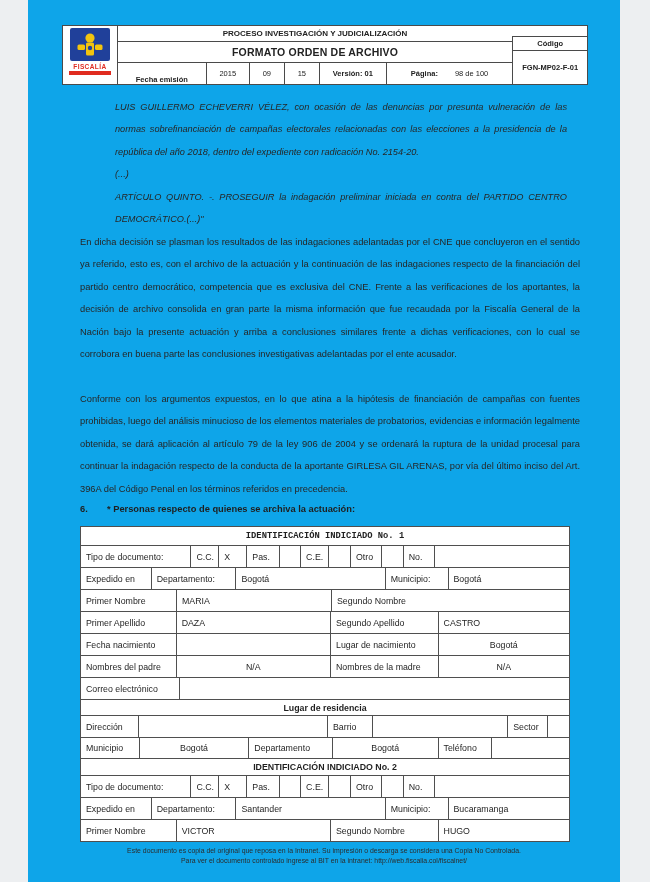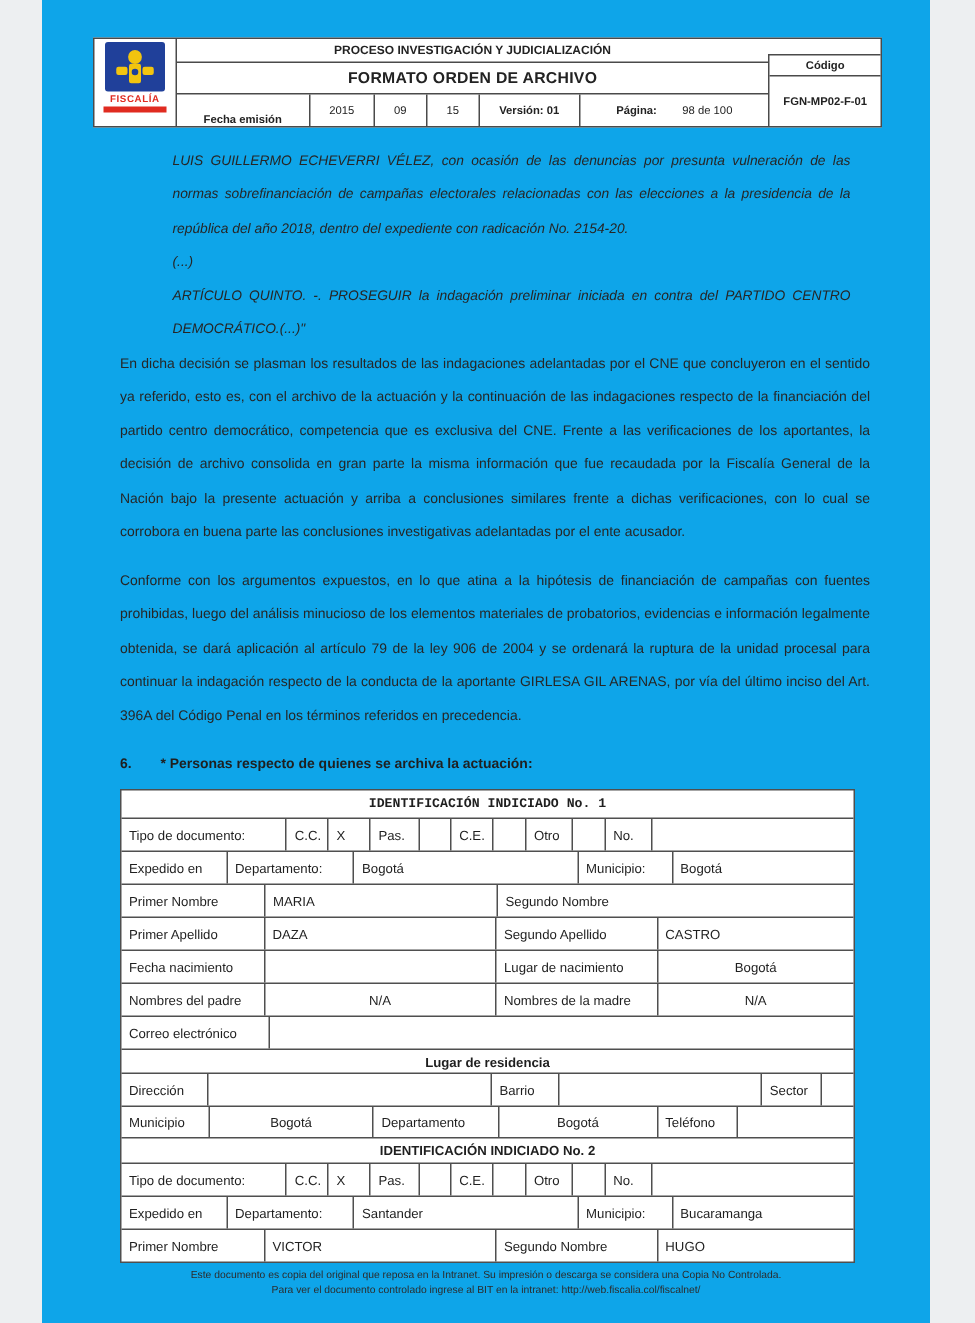--- a/index.html
+++ b/index.html
@@ -37,21 +37,21 @@
   .hdr-codigo-box .cv { flex:1; display:flex; align-items:center; justify-content:center; font-weight:bold; font-size:7.5px;text-align:center; }
 
   
   .quote {
     position:absolute; left:87px; top:96px; width:452px;
     font-style:italic; font-size:9.2px; line-height:22.4px; text-align:justify;
     color:#262626;
   }
   .para { position:absolute; left:52px; width:500px; font-size:9.3px; line-height:22.4px; text-align:justify; color:#262626; }
   .p1 { top:231px; }
-  .p2 { top:376px; }
+  .p2 { top:388px; }
   .sec6 { position:absolute; left:52px; top:504px; display:flex; font-weight:bold; font-size:9.3px; color:#1f1f1f; }
   .sec6 .num { width:27px; }
 
   
   .ftable { position:absolute; left:52px; top:526px; width:490px; border:1px solid #4f4f4f; background:#fff; font-size:8.8px; color:#1f1f1f; }
   .row { display:flex; border-top:1px solid #4f4f4f; }
   .row:first-child { border-top:none;font-family:Liberation Mono, monospace; }
   .c { display:flex; align-items:center; padding:0 5px; border-left:1px solid #4f4f4f; overflow:hidden; white-space:nowrap; }
   .c:first-child { border-left:none; }
   .vc { justify-content:center; }

